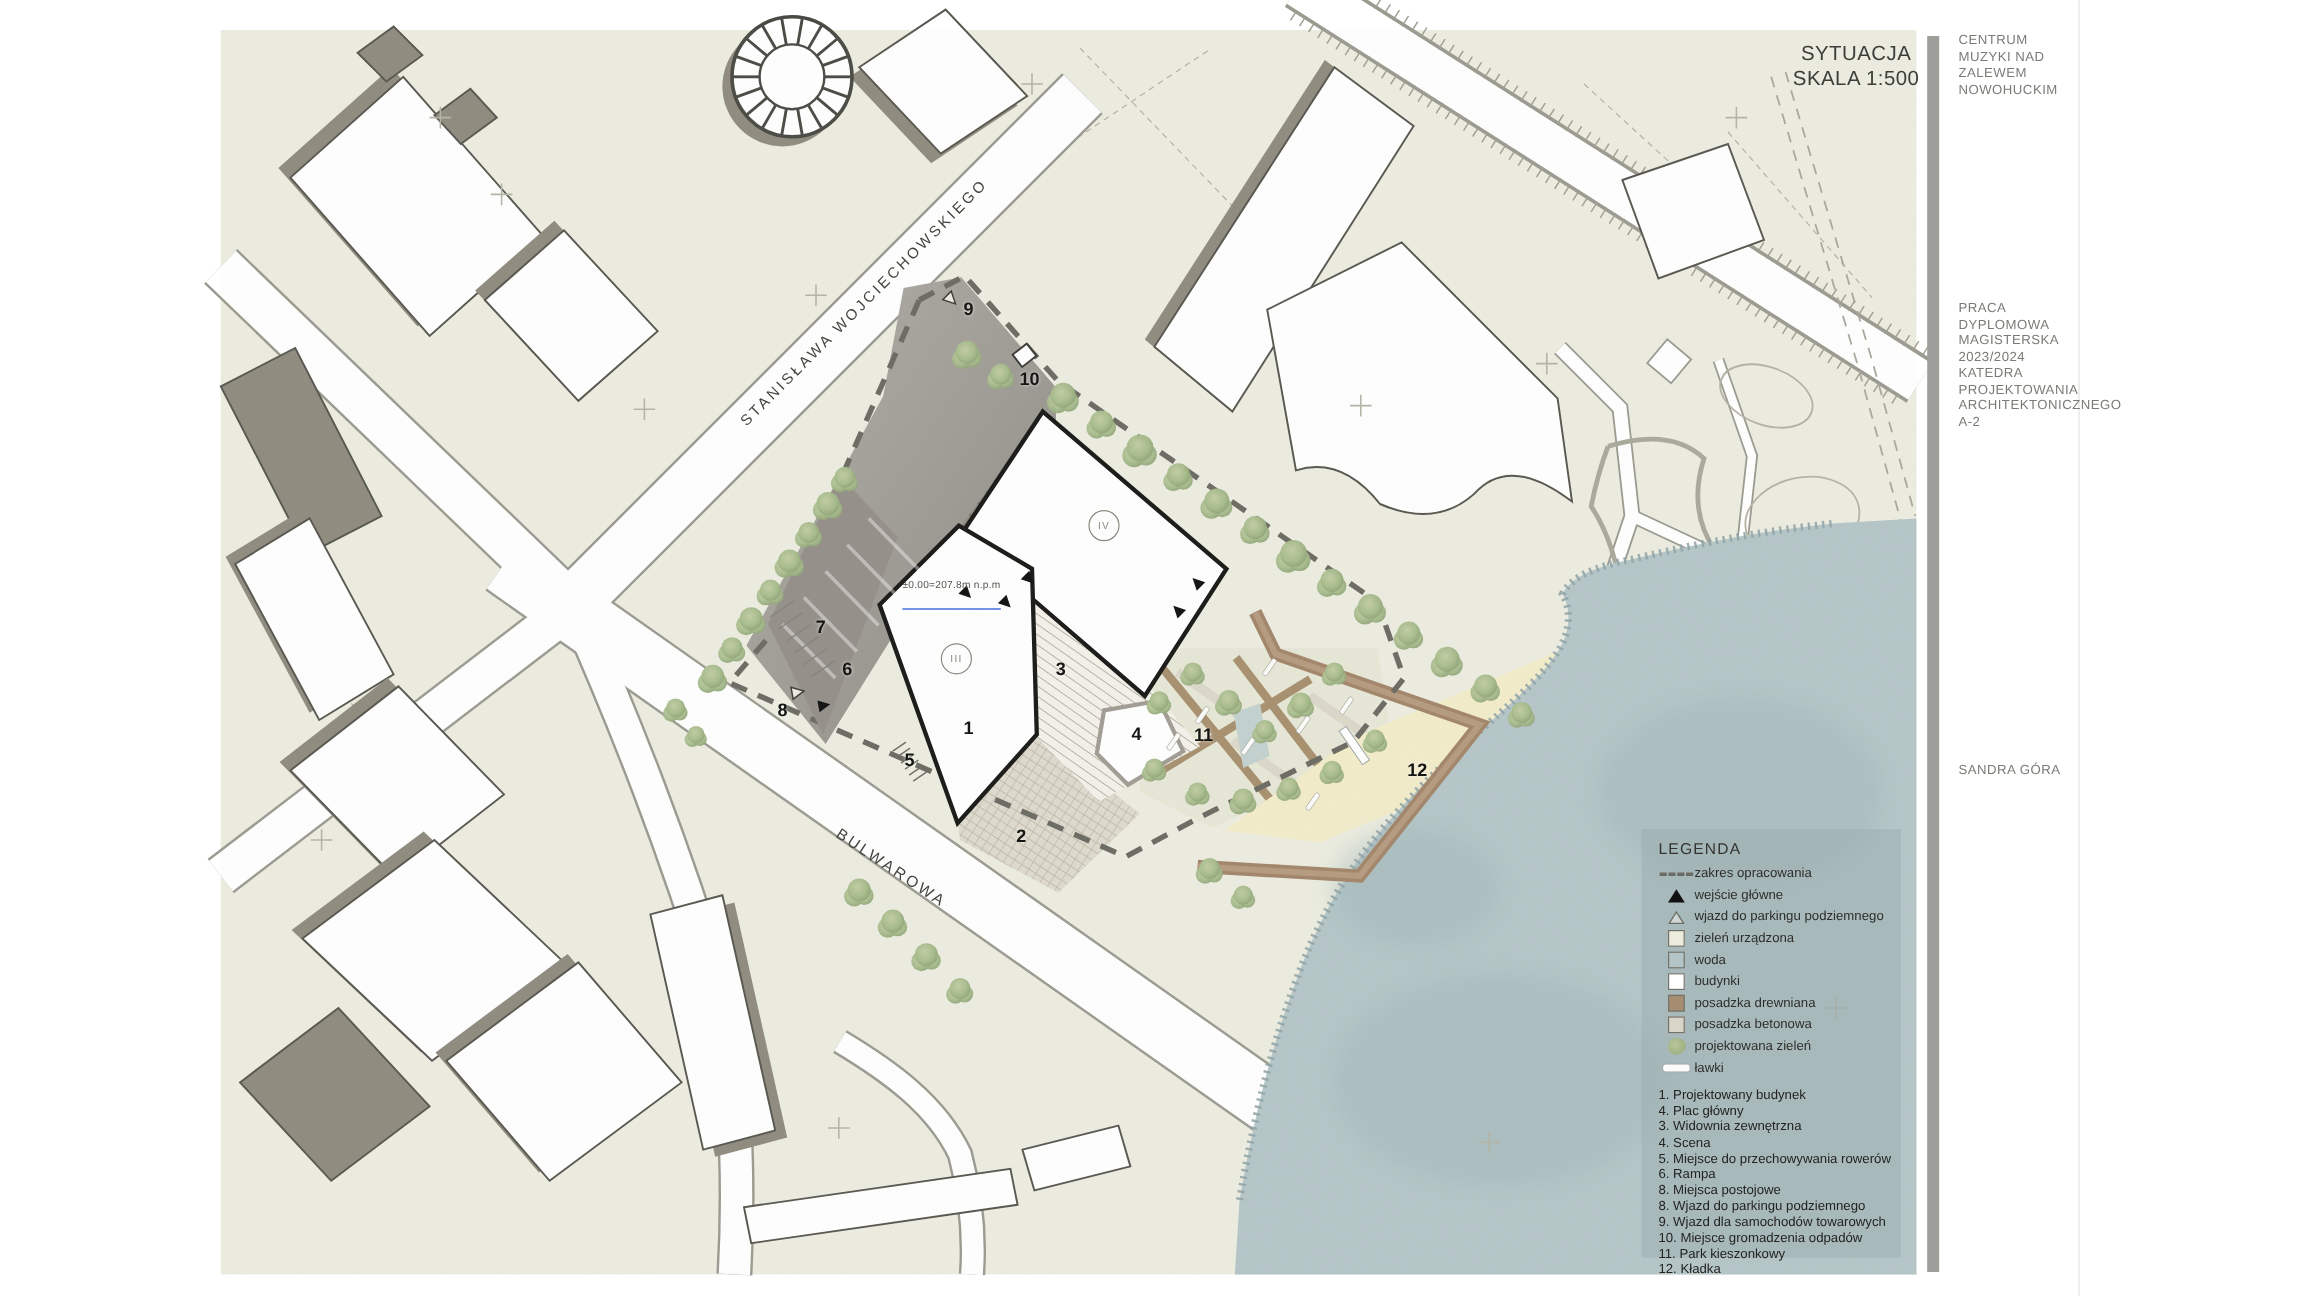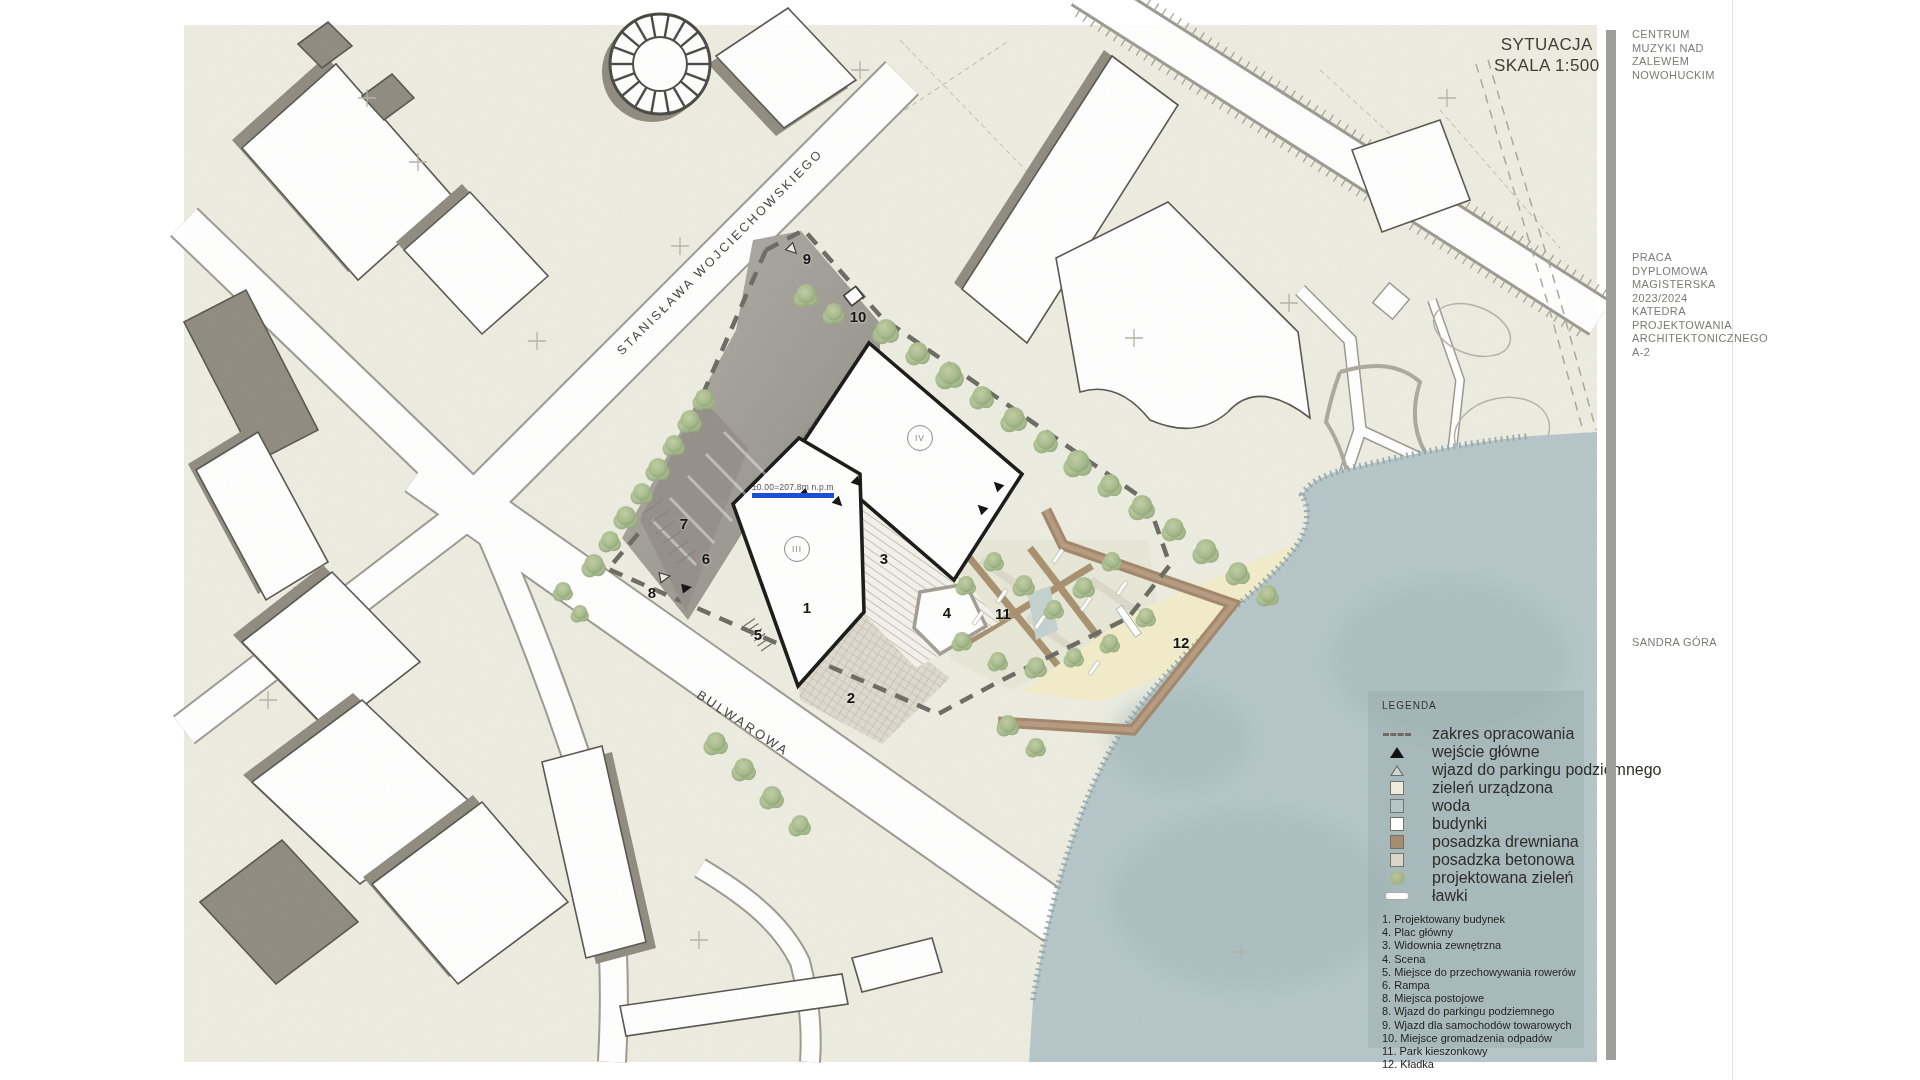--- a/index.html
+++ b/index.html
@@ -5,32 +5,32 @@
   html,body{margin:0;padding:0;background:#ffffff;font-family:"Liberation Sans",sans-serif;}
   #stage{position:relative;width:1920px;height:1080px;background:#ffffff;overflow:hidden;}
   #mapsvg{position:absolute;left:0;top:0;}
   .ov{position:absolute;white-space:nowrap;}
   .title-block{left:1494px;top:34px;font-size:17px;line-height:21px;letter-spacing:.4px;color:#3d3d39;text-align:center;}
   .street-label{font-size:12.5px;letter-spacing:2.5px;color:#45453f;transform:translate(-50%,-50%) rotate(var(--r));}
   .map-num{font-size:15px;font-weight:bold;color:#161614;transform:translate(-50%,-50%);text-shadow:0 0 3px rgba(255,255,255,.7);}
   .circ-mark{width:24px;height:24px;border:1.3px solid #8a8a80;border-radius:50%;color:#8a8a80;
     font-size:8.5px;letter-spacing:1px;display:flex;align-items:center;justify-content:center;
     transform:translate(-50%,-50%);background:rgba(255,255,255,.0);}
-  .lvl{font-size:8.5px;color:#55554f;border-bottom:5px solid #1d4ed8;padding-bottom:1px;letter-spacing:.2px;}
+  .lvl{font-size:8.5px;color:#55554f;border-bottom:1px solid #1d4ed8;padding-bottom:15px;letter-spacing:.2px;}
   
   .side-strip{left:1606px;top:30px;width:10px;height:1030px;background:#9e9e9a;}
   .side-text{left:1632px;width:108px;font-size:11px;line-height:13.5px;letter-spacing:.4px;color:#7b7b76;}
   .page-edge{left:1732px;top:0;width:1px;height:1080px;background:#e3e3e0;}
   
   .legend{left:1368px;top:691px;width:216px;height:357px;background:rgba(155,172,175,.48);
     padding:9px 0 0 14px;box-sizing:border-box;color:#2c2c29;}
-  .legend-title{font-size:10px;letter-spacing:1px;color:#33332f;margin-bottom:14px;}
+  .legend-title{font-size:13px;letter-spacing:1px;color:#33332f;margin-bottom:4px;}
   .lg-row{display:flex;align-items:center;height:18px;}
   .lg-sym{width:30px;display:flex;align-items:center;justify-content:center;flex:0 0 30px;}
-  .lg-label{font-size:16px;margin-left:20px;color:#2e2e2a;}
+  .lg-label{font-size:11px;margin-left:0;color:#2e2e2a;}
   .lg-square{width:14px;height:14px;border:1px solid #73736b;box-sizing:border-box;}
   .lg-dashes{width:28px;border-top:3px dashed #6b6b64;}
   .lg-tri-f{width:0;height:0;border-left:7px solid transparent;border-right:7px solid transparent;border-bottom:11px solid #111;}
   .lg-tri-o{width:0;height:0;border-left:7px solid transparent;border-right:7px solid transparent;border-bottom:11px solid #6f6f67;position:relative;}
   .lg-tri-o::after{content:"";position:absolute;left:-5px;top:2px;width:0;height:0;
     border-left:5px solid transparent;border-right:5px solid transparent;border-bottom:8px solid #cfd6d6;}
   .lg-tree{width:15px;height:14px;background:radial-gradient(circle at 40% 40%,#b9c69a,#94a878);
     border-radius:46% 54% 60% 40%/50% 45% 55% 50%;}
   .lg-bench{width:22px;height:6px;background:#fbfbf9;border-radius:2px;box-shadow:0 0 0 .5px #9aa5a5;}
   .lg-list{margin-top:8px;font-size:11px;line-height:13.2px;color:#232320;}

